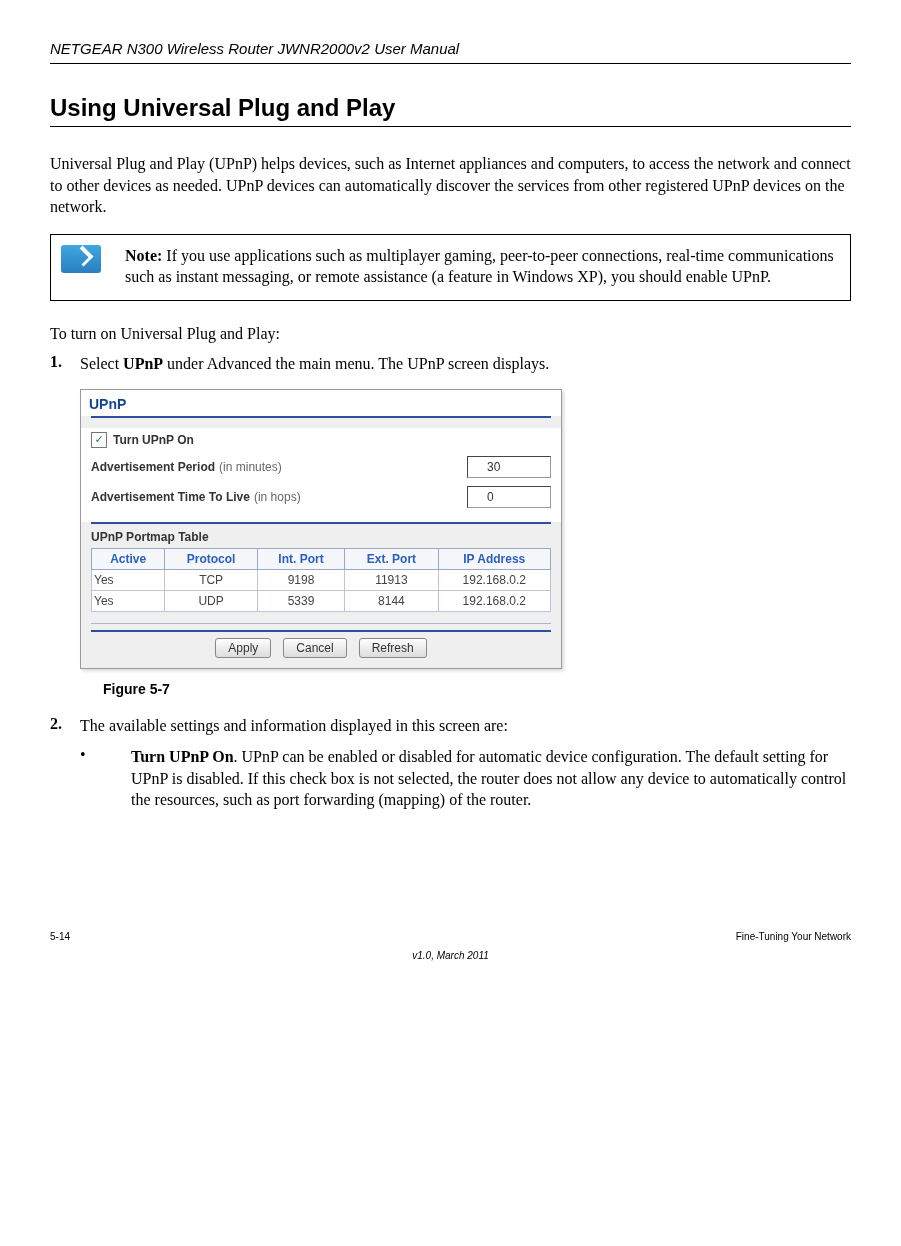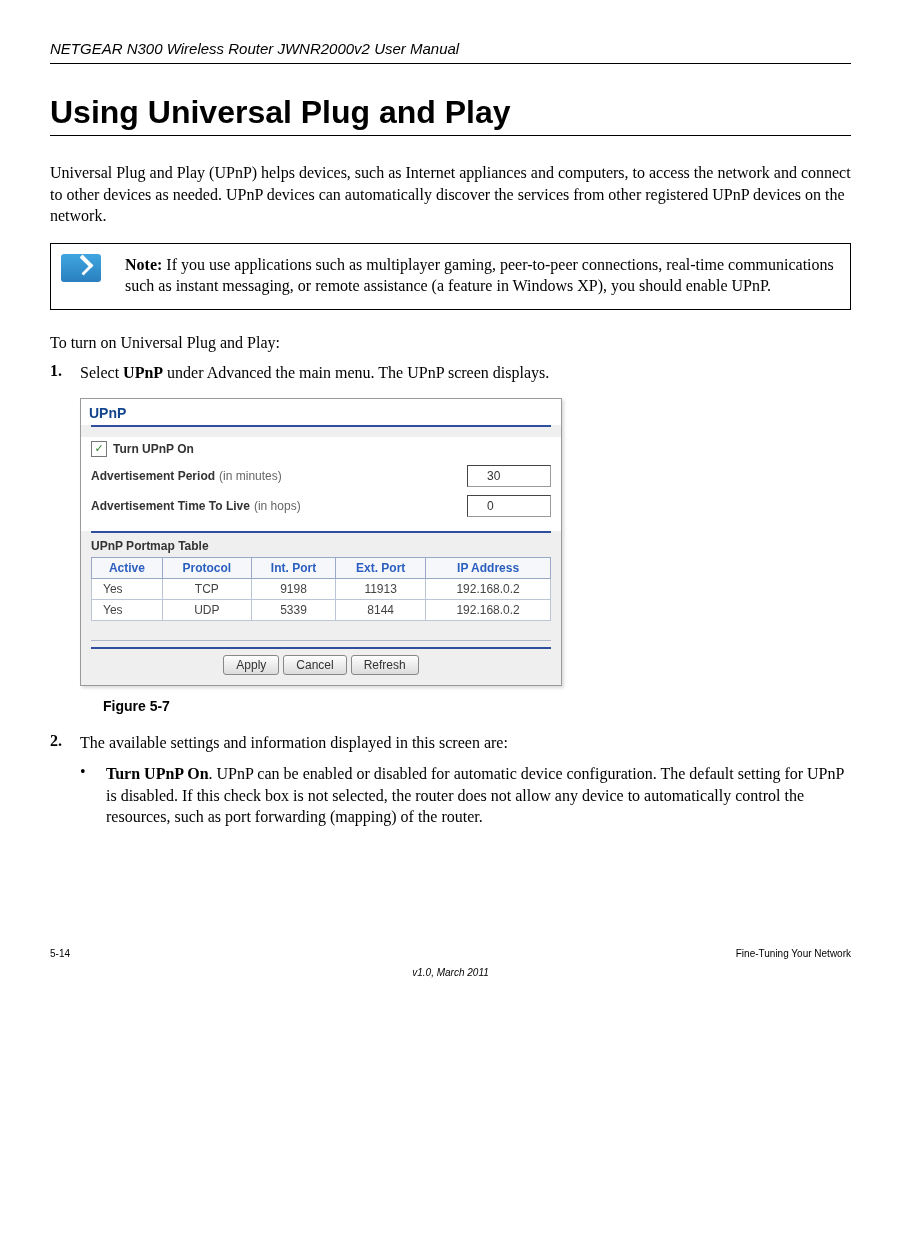--- a/index.html
+++ b/index.html
@@ -16,21 +16,21 @@
     font-family: Arial, Helvetica, sans-serif;
     font-style: italic;
     font-size: 15px;
     border-bottom: 1px solid #000;
     padding-bottom: 6px;
     margin-bottom: 30px;
   }
   h1.section-title {
     font-family: Arial, Helvetica, sans-serif;
     font-weight: bold;
-    font-size: 32px;
+    font-size: 24px;
     margin: 0 0 4px 0;
     padding-bottom: 4px;
     border-bottom: 1px solid #000;
   }
   .para {
     margin: 26px 0 16px 0;
     line-height: 1.35;
   }
   .note-box {
     border: 1px solid #000;
@@ -119,46 +119,46 @@
   .chk-box {
     width: 14px; height: 14px; border: 1px solid #777; background: #fff;
     display: inline-flex; align-items:center; justify-content:center;
     font-size: 11px; color: #2a7f2a; line-height: 1;
   }
   .shot-subhead {
     font-weight: bold; color: #333; padding: 6px 16px 2px 10px;
     filter: blur(0.4px);
   }
   .pm-table {
-    margin: 2px 10px 19px 10px;
+    margin: 2px 10px 11px 10px;
     border: 1px solid #9aa8c7;
     border-collapse: collapse;
     width: calc(100% - 20px);
     font-size: 12px;
     filter: blur(0.4px);
   }
   .pm-table th {
     color: #2b5fbf;
     font-weight: bold;
     border: 1px solid #9aa8c7;
     padding: 3px 6px;
     background: #f5f7fb;
   }
   .pm-table td {
     border: 1px solid #bcc5d6;
-    padding: 3px 11px;
+    padding: 3px 2px;
     text-align: center;
     color: #444;
     background: #fff;
   }
   .pm-table td:first-child { text-align: left; }
   .shot-hr-major { border-top: 2px solid #2f4f9e; margin: 0 10px; }
   .shot-hr-thin  { border-top: 1px solid #b0b7cc; margin: 6px 10px; }
   .shot-btns {
-    display: flex; gap: 4px; justify-content: center;
+    display: flex; gap: 12px; justify-content: center;
     padding: 6px 0 10px 0;
     filter: blur(0.4px);
   }
   .shot-btn {
     border: 1px solid #888;
     border-radius: 3px;
     background: linear-gradient(#fefefe,#dcdcdc);
     padding: 2px 12px;
     font-size: 12px;
     color: #333;
@@ -166,21 +166,21 @@
   }
   .fig-caption {
     font-family: Arial, Helvetica, sans-serif;
     font-weight: bold;
     font-size: 14px;
     margin: 12px 0 18px 30px;
     padding-left: 23px;
   }
   .bullet-row { display: flex; margin: 8px 0 0 30px; }
   .bullet-dot { width: 26px; flex-shrink:0; }
-  .bullet-body { flex:1; line-height:1.35; }
+  .bullet-body { flex:1; line-height:1.35;margin-left:25px; }
 
   .footer {
     position: relative;
     margin-top: 120px;
     font-family: Arial, Helvetica, sans-serif;
     font-size: 10px;
   }
   .footer-top {
     display: flex; justify-content: space-between;
   }

